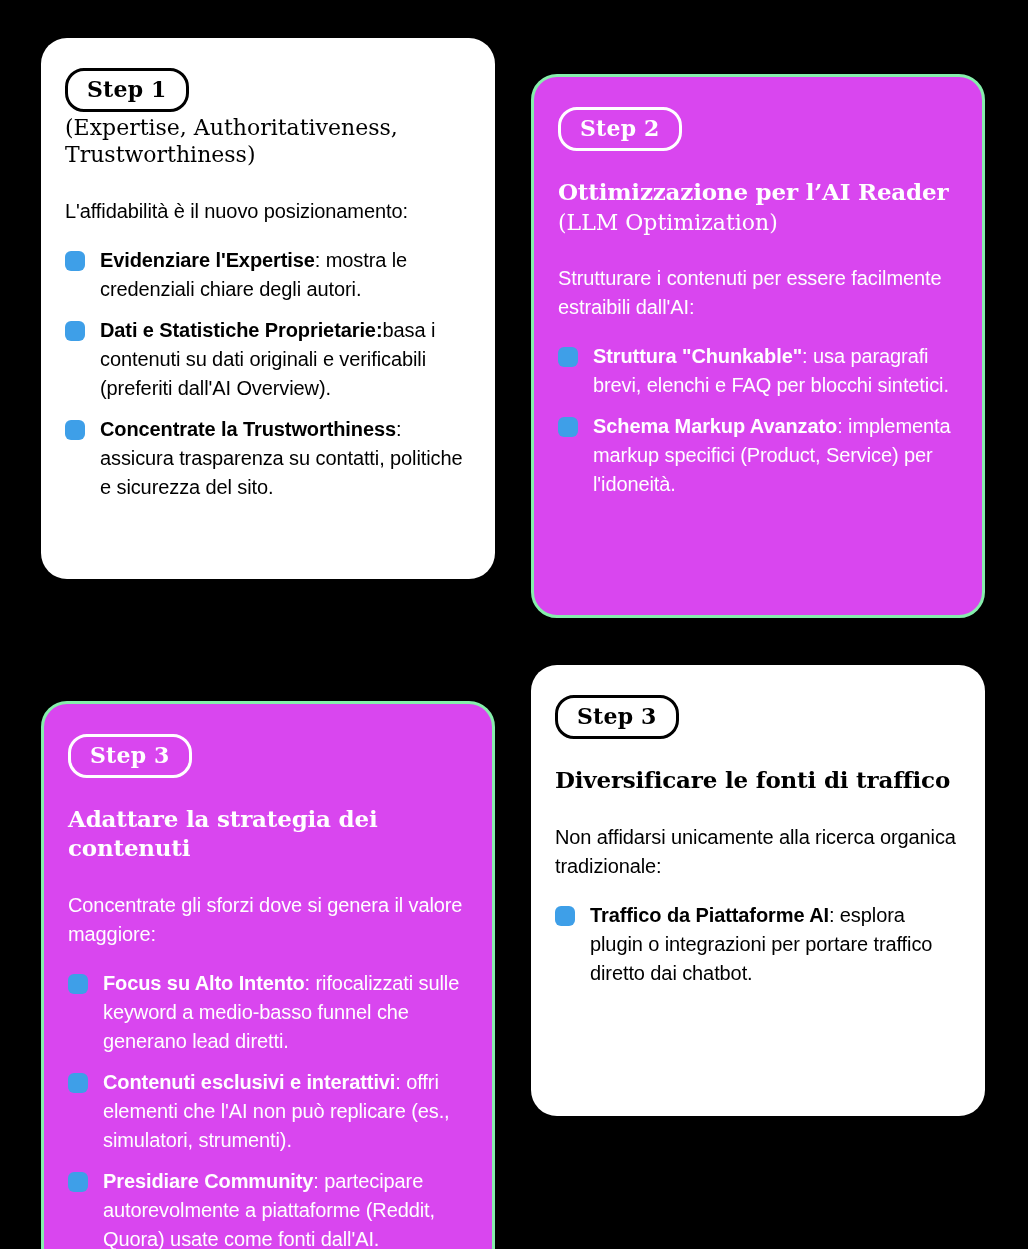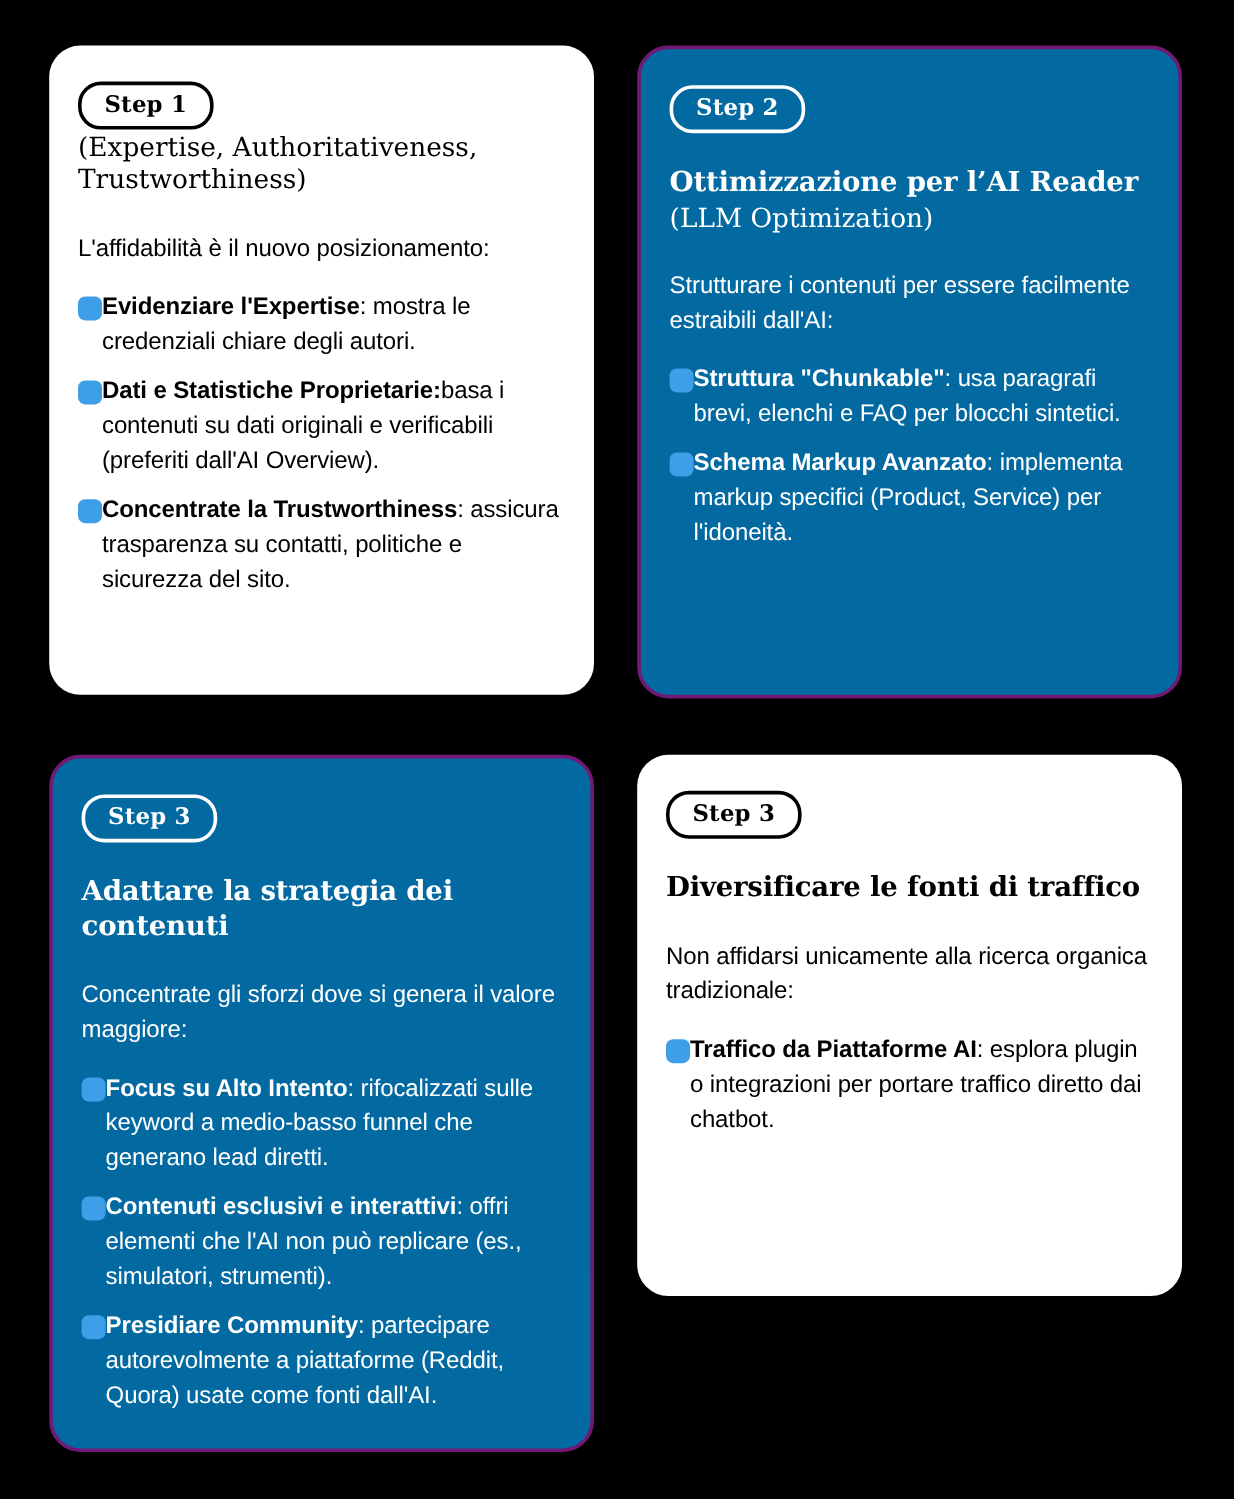--- a/index.html
+++ b/index.html
@@ -26,34 +26,34 @@
     row-gap: 47px;
     align-items: start;
   }
   .card {
     width: 454px;
     box-sizing: border-box;
     border-radius: 26px;
     padding: 30px 24px 28px 24px;
   }
   .card.light { background: #ffffff; color: #000000; }
-  .card.dark  { background: #0369a1; color: #ffffff; border: 3px solid #701a75; }
+  .card.dark  { background: #d946ef; color: #ffffff; border: 3px solid #86efac; margin-top: 36px; }
   .card.c1 { min-height: 541px; }
   .card.c2 { min-height: 544px; }
   .card.c3 { min-height: 581px; }
   .card.c4 { min-height: 451px; }
 
   .badge {
     display: inline-block;
     border: 3px solid currentColor;
     border-radius: 19px;
     padding: 5px 19px 7px 19px;
     font-family: "DejaVu Serif", serif;
     font-weight: 700;
-    font-size: 19px;
+    font-size: 22px;
     letter-spacing: 0.2px;
   }
   .title {
     margin: 27px 0 0 0;
     font-family: "DejaVu Serif", serif;
     font-weight: 700;
     font-size: 23px;
     line-height: 1.26;
     letter-spacing: -0.2px;
   }
@@ -72,20 +72,21 @@
     letter-spacing: -0.1px;
   }
   .bullets {
     list-style: none;
     margin: 20px 0 0 0;
     padding: 0;
   }
   .bullets li {
     display: flex;
     align-items: flex-start;
+    gap: 15px;
     margin: 0 0 12px 0;
     font-size: 20px;
     line-height: 1.45;
     letter-spacing: -0.1px;
   }
   .bullets li:last-child { margin-bottom: 0; }
   .dot {
     flex: 0 0 20px;
     width: 20px;
     height: 20px;

